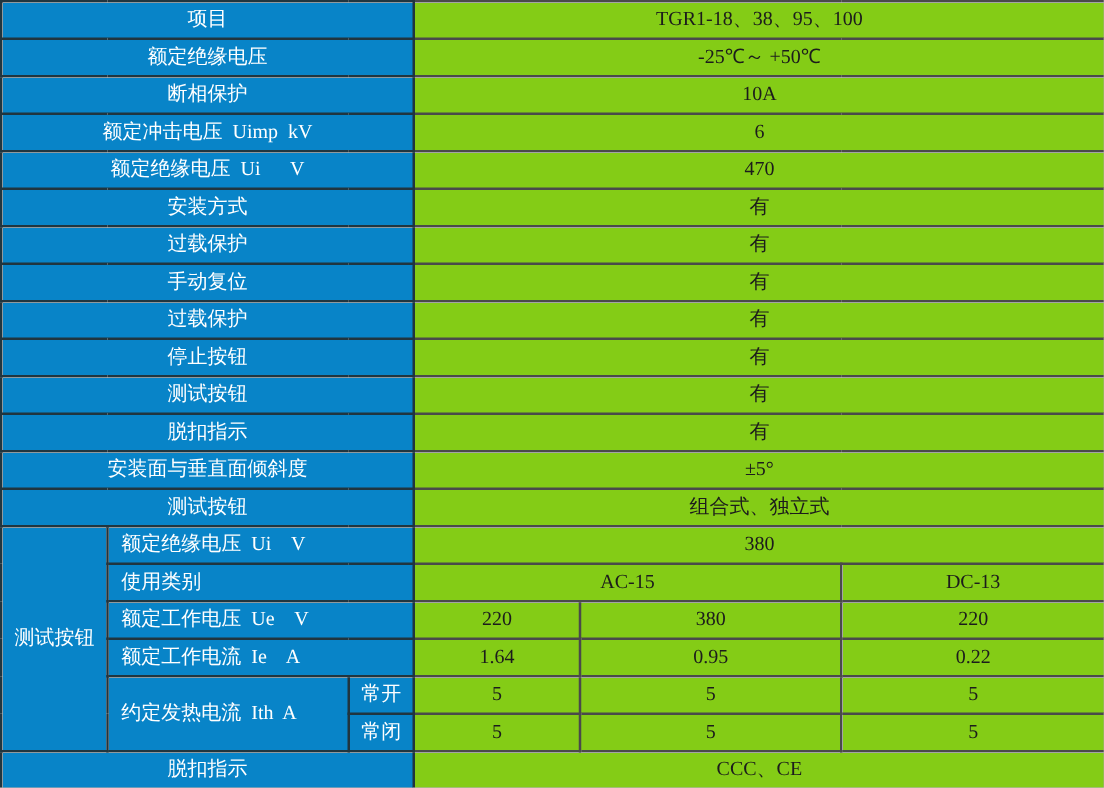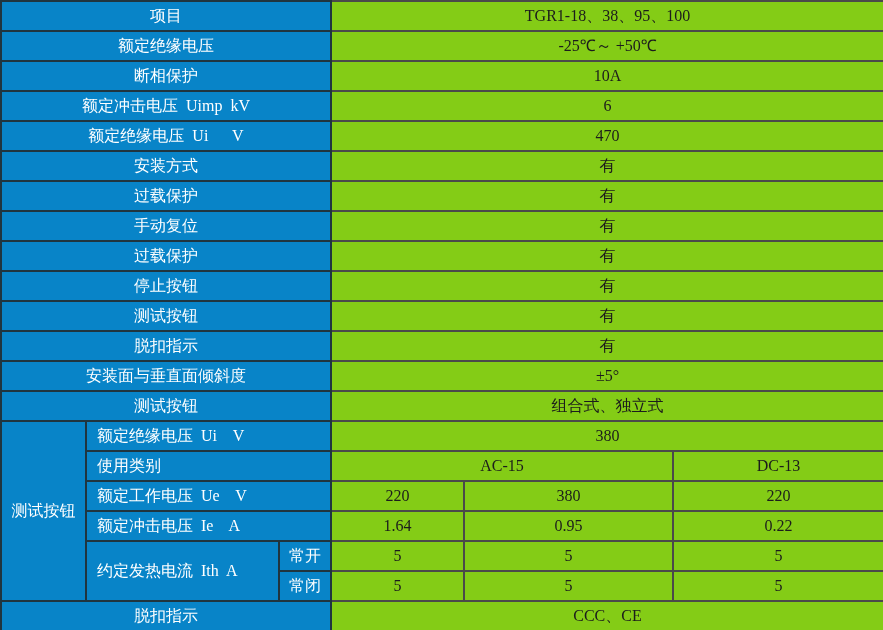--- a/index.html
+++ b/index.html
@@ -117,21 +117,21 @@
       <td colspan="2">AC-15</td>
       <td>DC-13</td>
     </tr>
     <tr>
       <td class="hdr sub pre" colspan="2">额定工作电压  Ue    V</td>
       <td>220</td>
       <td>380</td>
       <td>220</td>
     </tr>
     <tr>
-      <td class="hdr sub pre" colspan="2">额定冲击电压  Ie    A</td>
+      <td class="hdr sub pre" colspan="2">额定工作电流  Ie    A</td>
       <td>1.64</td>
       <td>0.95</td>
       <td>0.22</td>
     </tr>
     <tr>
       <td class="hdr sub pre" rowspan="2">约定发热电流  Ith  A</td>
       <td class="hdr">常开</td>
       <td>5</td>
       <td>5</td>
       <td>5</td>

